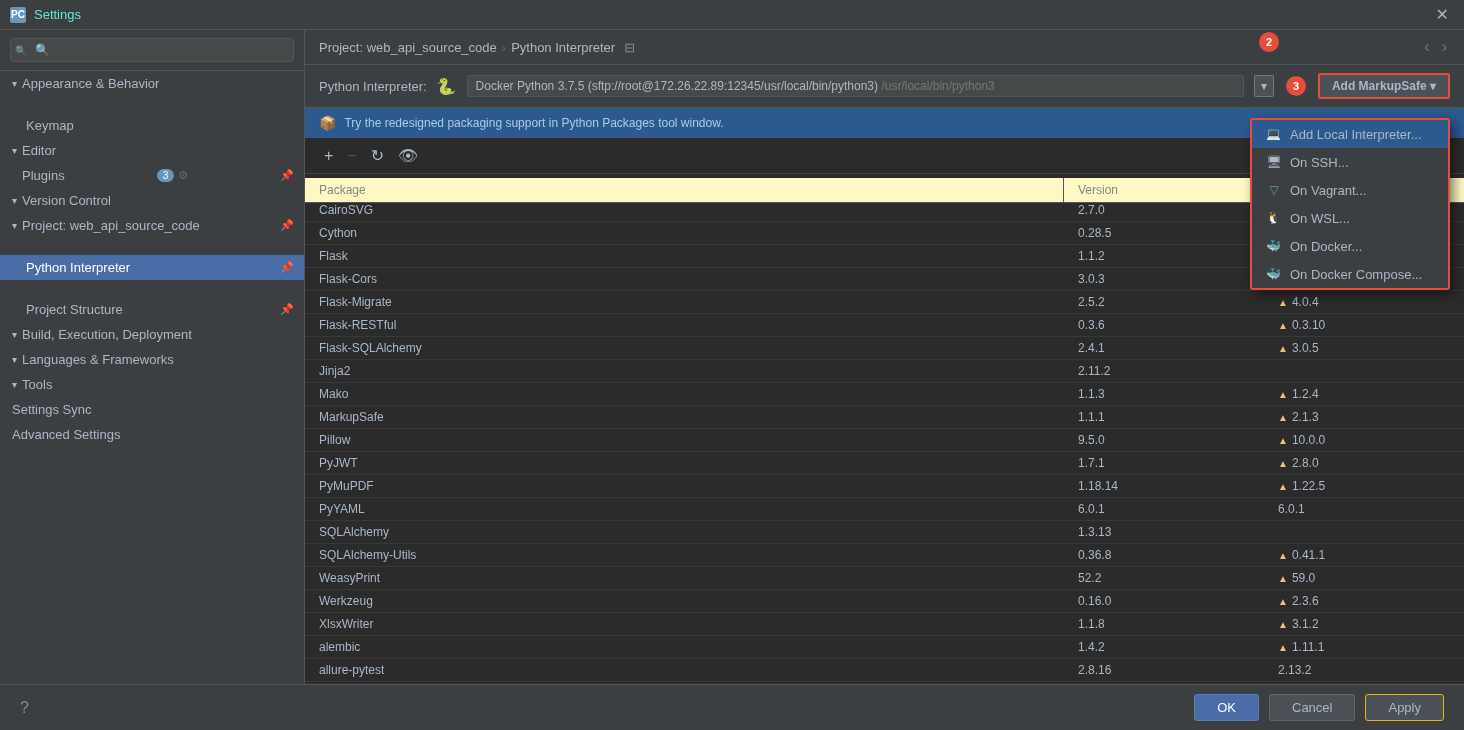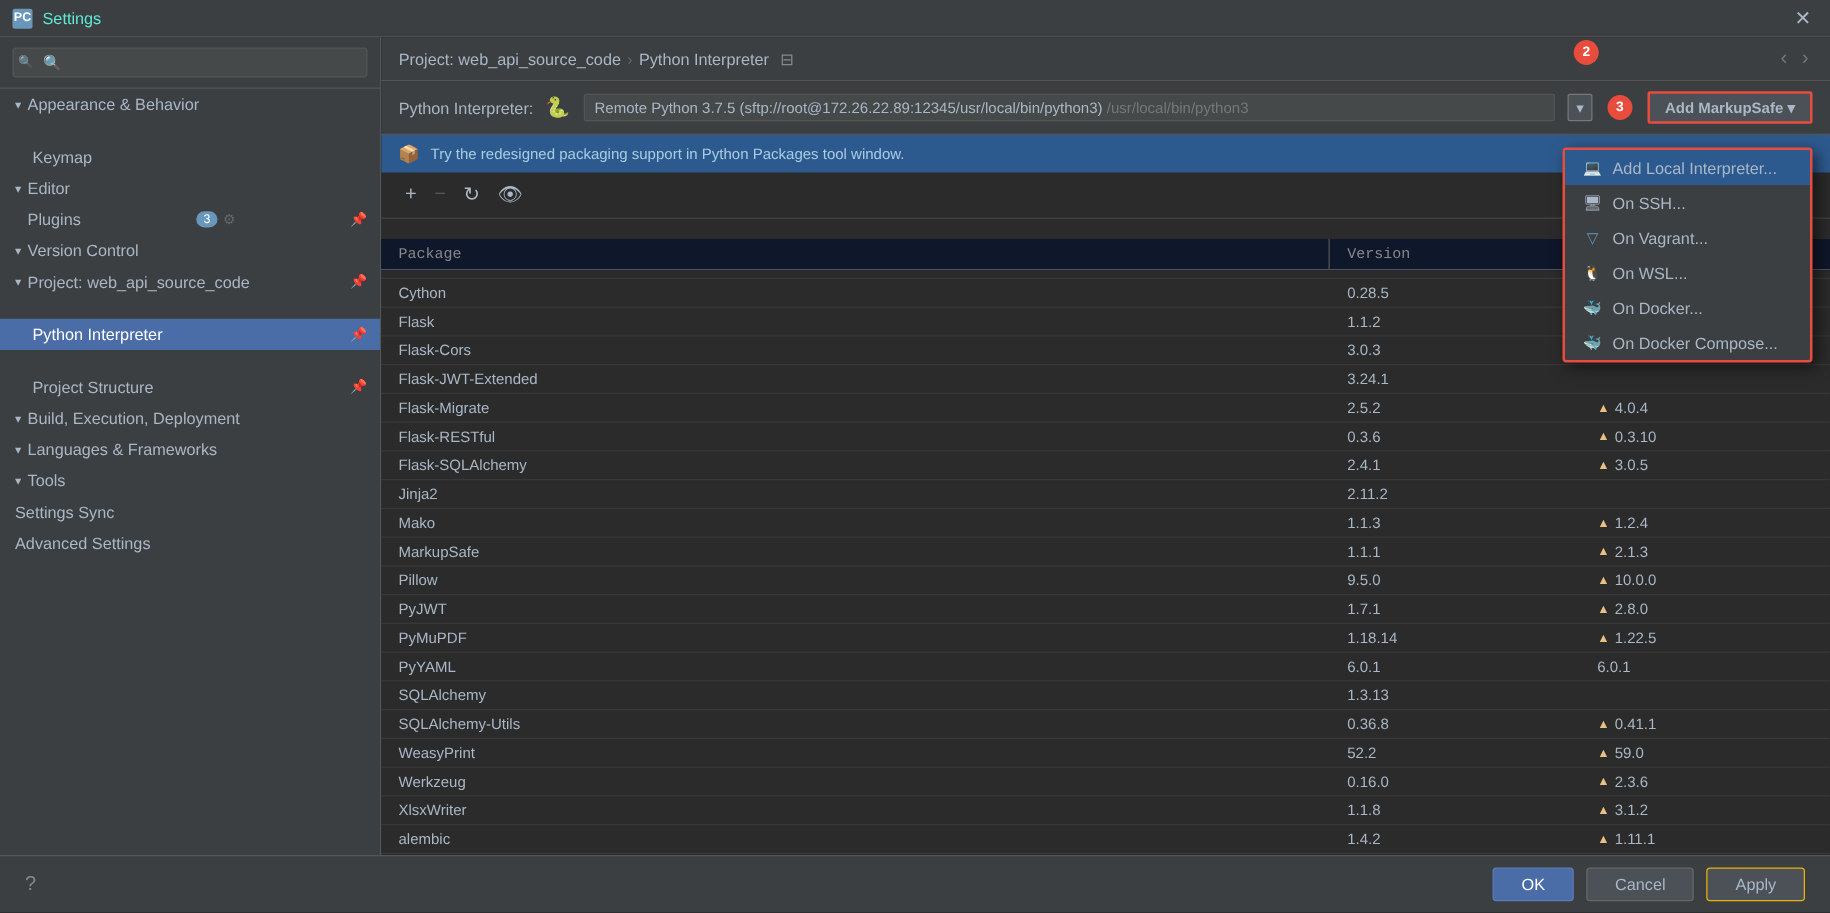--- a/index.html
+++ b/index.html
@@ -235,25 +235,24 @@
     }
     .toolbar-btn.disabled { color: #555; cursor: default; }
 
     .packages-table {
       flex: 1;
       overflow-y: auto;
     }
     .table-header {
       display: grid;
       grid-template-columns: 1fr 200px 200px;
-      background: #0f172a;
+      background: #fef9c3;
       border-bottom: 1px solid #555;
       position: sticky;
-      top: 16px;
-      font-family: Liberation Mono, monospace;
+      top: 4px;
     }
     .table-header-cell {
       padding: 5px 14px;
       font-size: 12px;
       color: #888;
       border-right: 1px solid #555;
       cursor: pointer;
     }
     .table-header-cell:last-child { border-right: none; }
     .table-row {
@@ -453,21 +452,21 @@
       <div class="nav-arrows">
         <button class="nav-arrow-btn">‹</button>
         <button class="nav-arrow-btn">›</button>
       </div>
     </div>
 
     <div class="interpreter-row">
       <span class="interpreter-label">Python Interpreter:</span>
       <span style="font-size:16px">🐍</span>
       <div class="interpreter-value">
-        <span>Remote Python 3.7.5 (sftp://root@172.26.22.89:12345/usr/local/bin/python3)</span>
+        <span>Docker Python 3.7.5 (sftp://root@172.26.22.89:12345/usr/local/bin/python3)</span>
         <span style="color:#666"> </span>
         <span style="color:#777">/usr/local/bin/python3</span>
       </div>
       <button class="interpreter-dropdown-btn">
         <span>▾</span>
       </button>
 
       <div class="step-badge" style="position:relative; top:auto; right:auto; margin:0 2px;">3</div>
       <button class="add-interpreter-btn">Add MarkupSafe ▾</button>
     </div>
@@ -503,25 +502,20 @@
           </div>
           <div class="table-row">
             <div class="table-cell">Flask</div>
             <div class="table-cell">1.1.2</div>
             <div class="table-cell upgrade"><span class="upgrade-arrow">▲ </span>2.3.2</div>
           </div>
           <div class="table-row">
             <div class="table-cell">Flask-Cors</div>
             <div class="table-cell">3.0.3</div>
             <div class="table-cell upgrade"><span class="upgrade-arrow">▲ </span>4.0.0</div>
-          </div>
-          <div class="table-row">
-            <div class="table-cell">Flask-JWT-Extended</div>
-            <div class="table-cell">3.24.1</div>
-            <div class="table-cell upgrade"></div>
           </div>
           <div class="table-row">
             <div class="table-cell">Flask-Migrate</div>
             <div class="table-cell">2.5.2</div>
             <div class="table-cell upgrade"><span class="upgrade-arrow">▲ </span>4.0.4</div>
           </div>
           <div class="table-row">
             <div class="table-cell">Flask-RESTful</div>
             <div class="table-cell">0.3.6</div>
             <div class="table-cell upgrade"><span class="upgrade-arrow">▲ </span>0.3.10</div>

